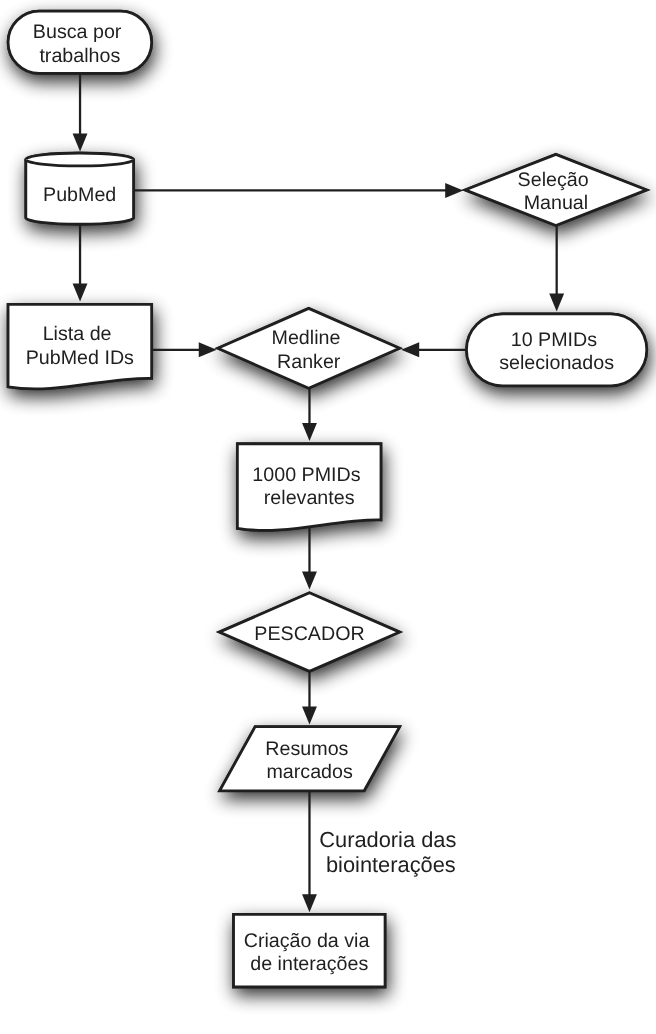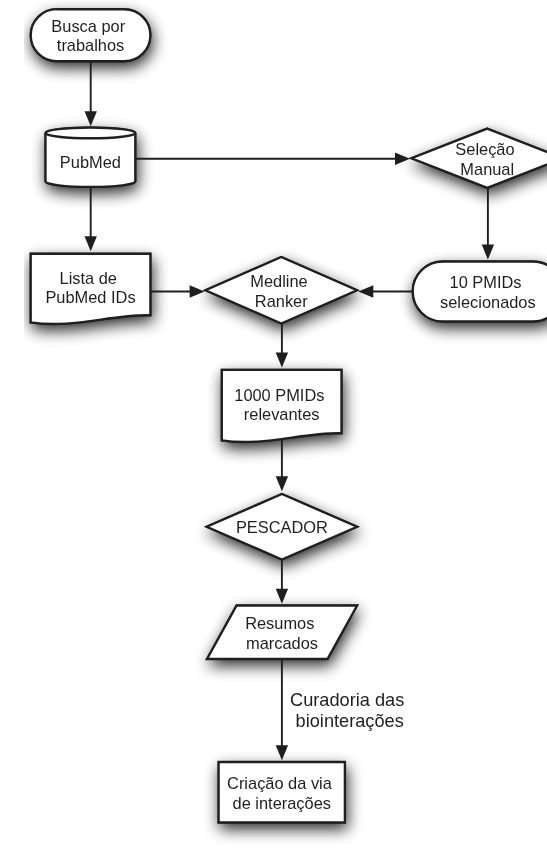--- a/index.html
+++ b/index.html
@@ -1,19 +1,19 @@
 <!DOCTYPE html>
 <html><head>
 <meta charset="utf-8">
 <title>Fluxograma PESCADOR</title>
 <style>
   html,body{margin:0;padding:0;background:#ffffff;}
   body{width:547px;height:862px;overflow:hidden;
        font-family:"Liberation Sans",sans-serif;}
-  #canvas{position:relative;width:433px;height:862px;background:#fff;margin-left:24px;}
+  #canvas{position:relative;width:433px;height:862px;background:#fff;}
   #chart{position:absolute;left:0;top:0;}
   .nodeText{font-family:"Liberation Sans",sans-serif;font-size:16.4px;fill:#201f1f;}
   .edgeLabel{font-family:"Liberation Sans",sans-serif;font-size:18.2px;fill:#201f1f;}
   .nodeShape{fill:#ffffff;stroke:#201f1f;stroke-width:2.35;stroke-linejoin:miter;}
   .nodeShadow{fill:#000000;stroke:#000000;stroke-width:2;opacity:0.82;filter:url(#dropsh);}
   .conn{stroke:#201f1f;stroke-width:1.9;fill:none;}
   .head{fill:#201f1f;stroke:none;}
 </style>
 </head>
 <body>

